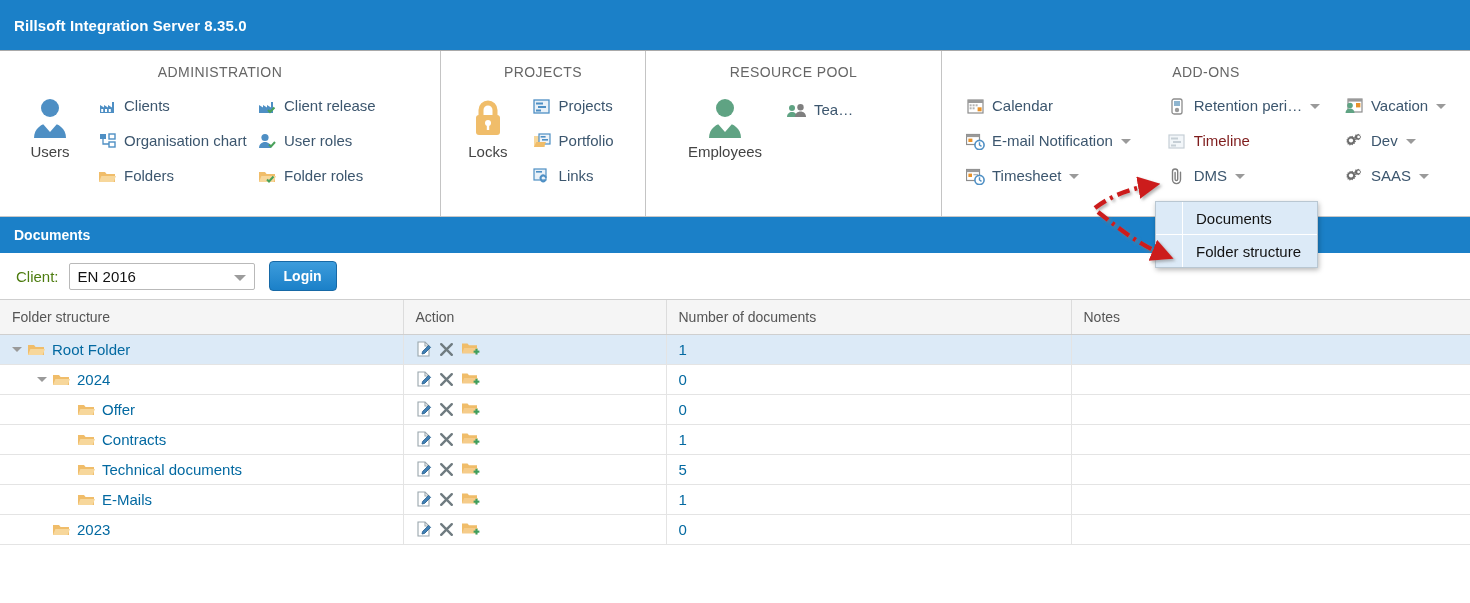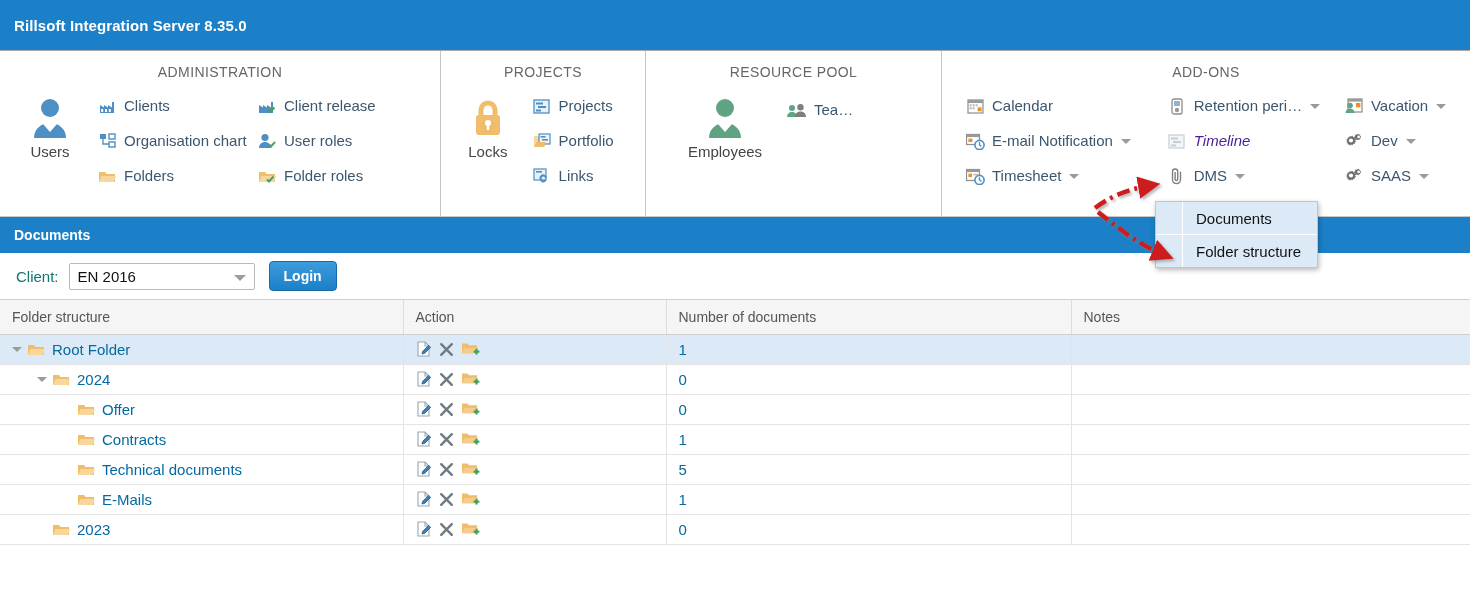--- a/index.html
+++ b/index.html
@@ -39,21 +39,21 @@
     justify-content:flex-start;padding-top:6px;cursor:pointer;
   }
   .biglaunch .glyph{height:46px;display:flex;align-items:center;justify-content:center;}
   .biglaunch .cap{font-size:15px;color:#444;margin-top:2px;white-space:nowrap;}
   .col{display:flex;flex-direction:column;}
   .item{
     display:flex;align-items:center;height:35px;
     font-size:15px;color:#3c566e;cursor:pointer;white-space:nowrap;
     padding:0 6px;box-sizing:border-box;
   }
-  .item.disabled{color:#4c1d95;cursor:default;font-style:italic;}
+  .item.disabled{color:#7f1d1d;cursor:default;}
   .item .ic{width:22px;min-width:22px;display:flex;align-items:center;justify-content:center;margin-right:6px;}
   .item .lbl{line-height:16px;}
   .caret{
     margin-left:8px;width:0;height:0;
     border-left:5px solid transparent;border-right:5px solid transparent;
     border-top:5px solid #9a9a9a;
   }
 
   
   .admin .c1{width:160px;}
@@ -65,21 +65,21 @@
   .addons .c3{width:125px;}
 
   
   .subbar{
     height:36px;background:#1b80c8;color:#fff;display:flex;align-items:center;
     padding:0 14px;box-sizing:border-box;font-size:14px;font-weight:bold;
   }
 
   
   .clientbar{height:46px;display:flex;align-items:center;padding:0 16px;box-sizing:border-box;background:#fff;}
-  .clientbar .lab{font-size:15px;color:#0f766e;margin-right:10px;}
+  .clientbar .lab{font-size:15px;color:#4d7c0f;margin-right:10px;}
   .combo{
     position:relative;width:186px;height:27px;border:1px solid #b9b9b9;background:#fff;
     display:flex;align-items:center;box-sizing:border-box;padding:0 8px;cursor:pointer;
     border-radius:2px;
   }
   .combo .val{font-size:15px;color:#111;}
   .combo .arrow{
     position:absolute;right:8px;top:11px;width:0;height:0;
     border-left:6px solid transparent;border-right:6px solid transparent;border-top:6px solid #9c9c9c;
   }

